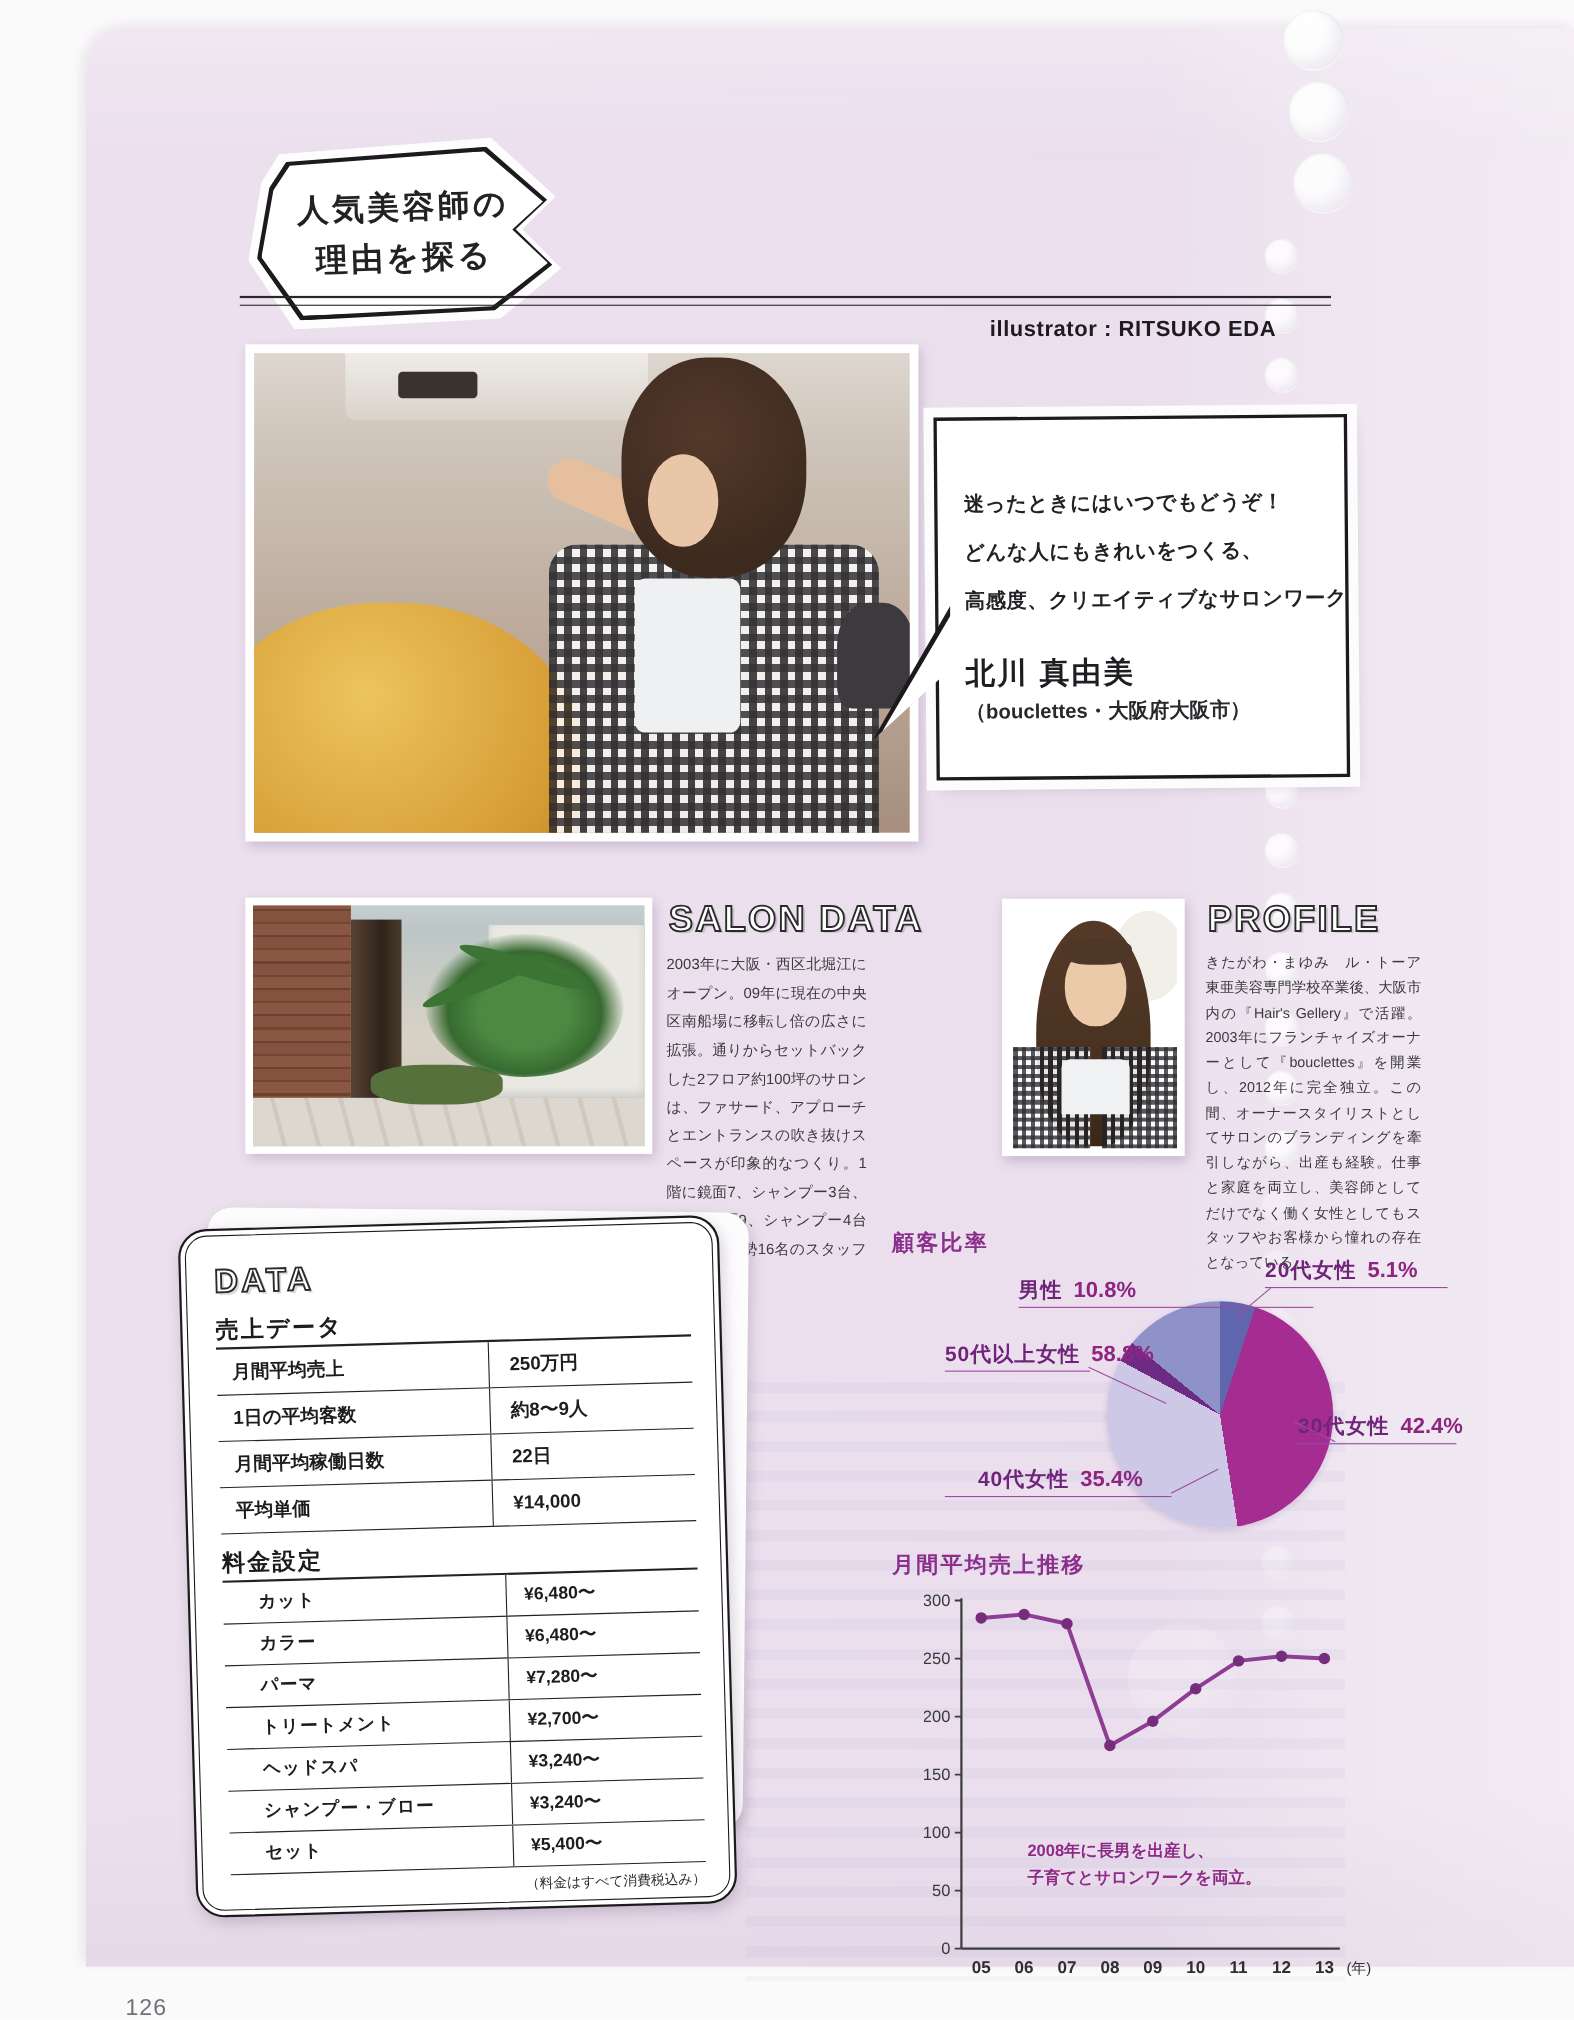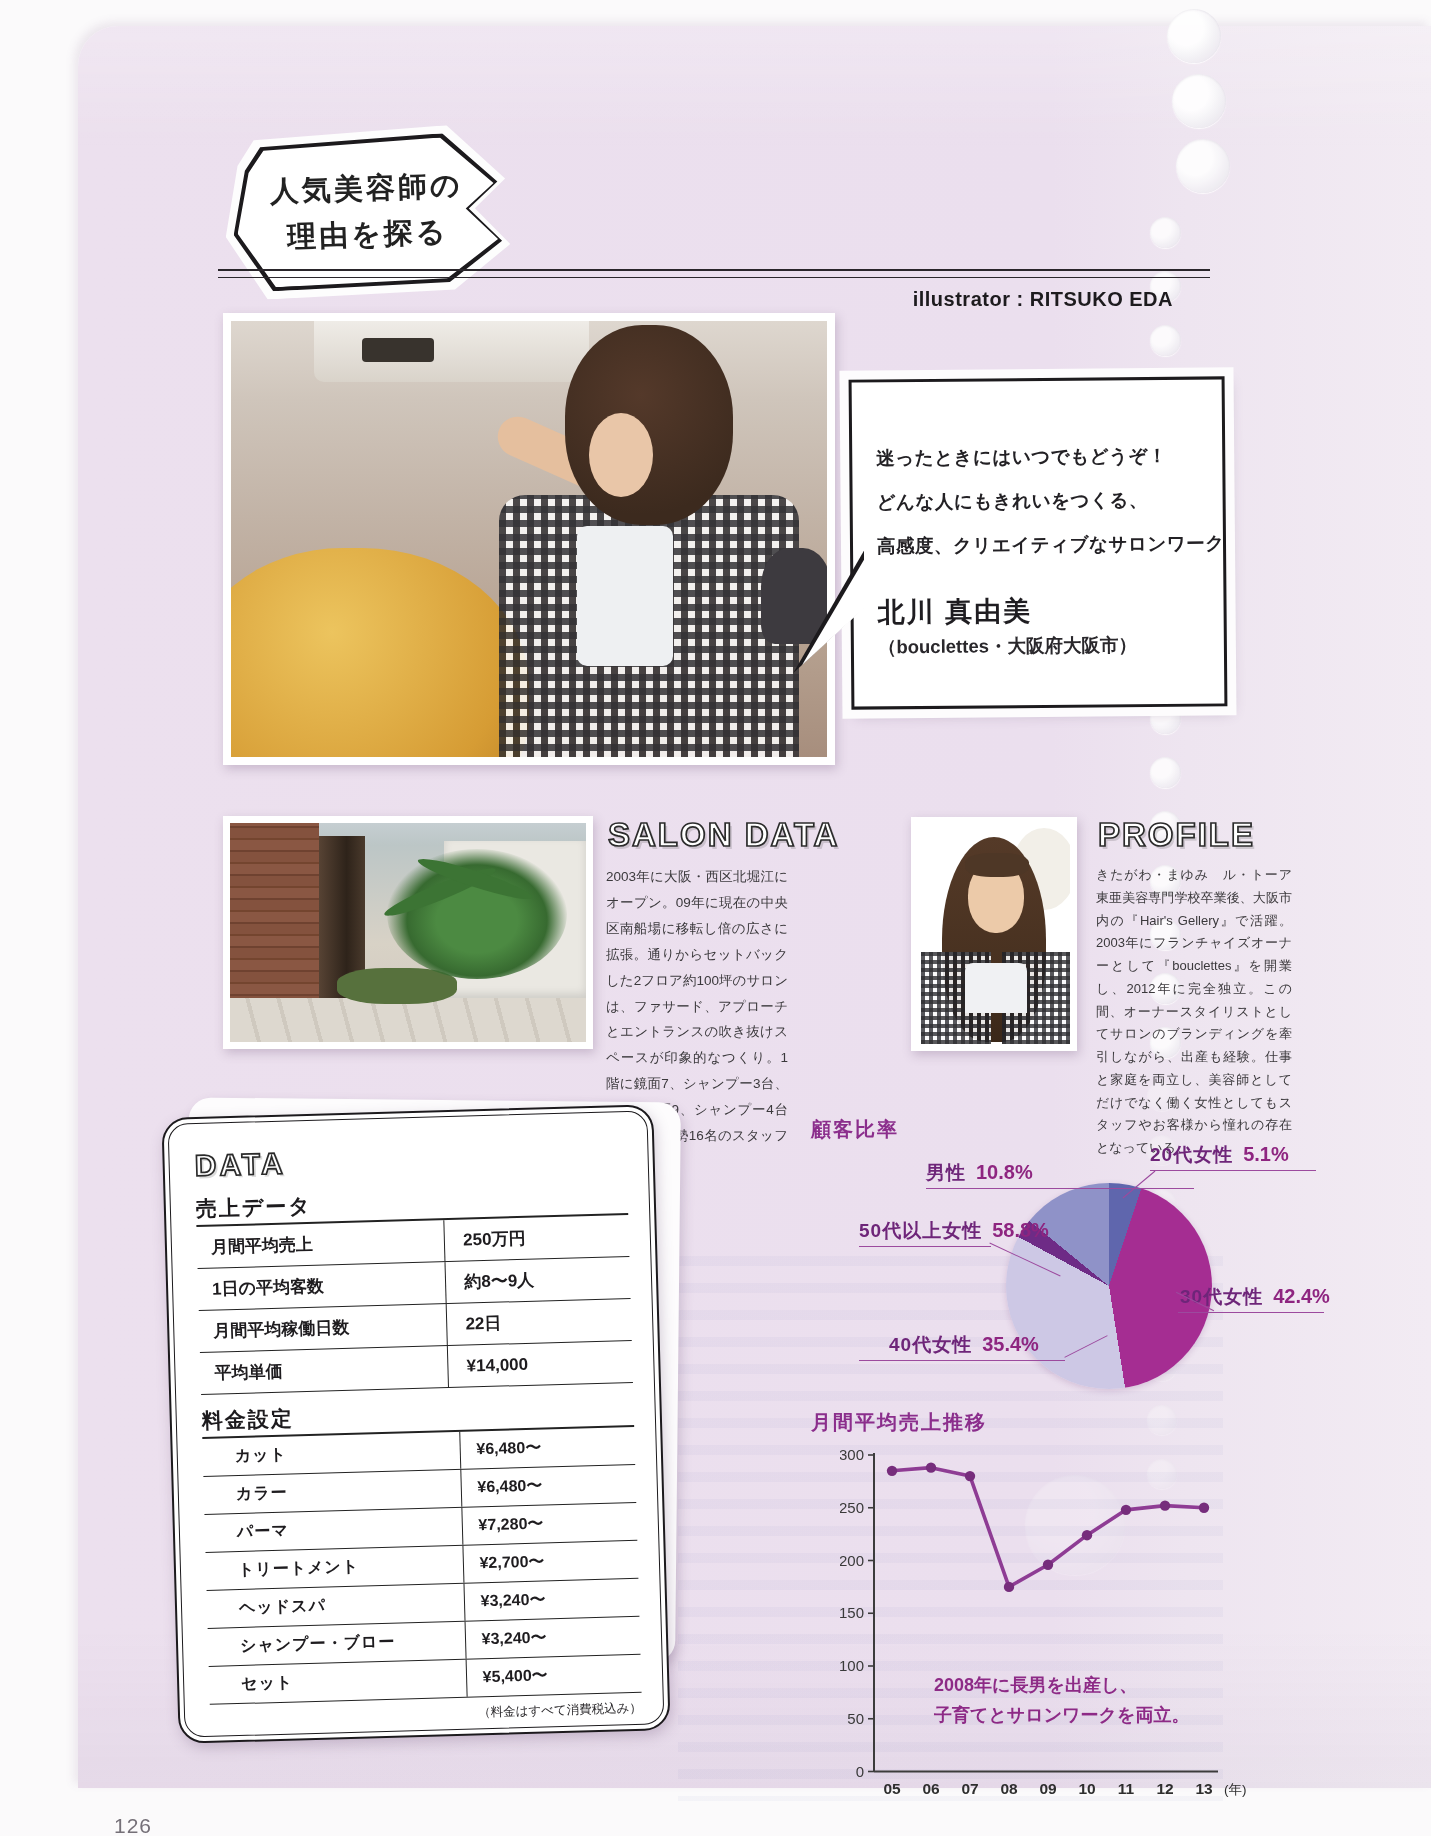--- a/index.html
+++ b/index.html
@@ -26,21 +26,21 @@
   .badge .b-white{inset:-8px;background:#fdfdfd;}
   .badge .b-black{inset:0;background:#1c1a1d;}
   .badge .b-inner{inset:4px;background:#ffffff;}
   .badge .b-text{position:absolute;inset:0;display:flex;flex-direction:column;justify-content:center;
         align-items:center;gap:6px;font-family:"Liberation Serif","DejaVu Serif",serif;
         font-size:29px;font-weight:700;color:#222;letter-spacing:3px;}
   .title{position:absolute;left:437px;top:100px;font-family:"Liberation Serif","DejaVu Serif",serif;
         font-size:72px;font-weight:600;color:#262228;letter-spacing:3px;white-space:nowrap;}
   .rule{position:absolute;left:140px;top:243px;width:992px;height:6px;
         border-top:2.3px solid #2a262b;border-bottom:1.4px solid #2a262b;}
-  .credit{position:absolute;left:663px;top:262px;width:432px;text-align:right;
+  .credit{position:absolute;left:736px;top:262px;width:432px;text-align:center;
         font-size:20px;font-weight:700;color:#1d1b1e;letter-spacing:.5px;}
   
   .photo{position:absolute;background:#fff;box-shadow:2px 4px 10px rgba(90,65,105,.25);}
   .scene{position:relative;width:100%;height:100%;overflow:hidden;}
   .scene div{position:absolute;}
   #photo-main{left:145px;top:287px;width:612px;height:452px;padding:8px;box-sizing:border-box;}
   .sc-main{background:linear-gradient(180deg,#ded7cf 0%,#cfc5bb 18%,#c2b3a6 45%,#b5a08f 75%,#a78e7d 100%);}
   .sc-main .ceil{left:14%;top:0;width:46%;height:14%;background:linear-gradient(180deg,#efece7,#d9d3ca);border-radius:0 0 10px 10px;}
   .sc-main .lightbox{left:22%;top:4%;width:72px;height:24px;background:#38332d;border-radius:4px;}
   .sc-main .hair-s{left:56%;top:1%;width:168px;height:200px;background:radial-gradient(circle at 45% 35%,#54392a,#3c2a1e 75%);border-radius:46%;}
@@ -130,21 +130,21 @@
   #lbl-male{left:848px;top:1134px;} #ln-male{left:848px;top:1162px;width:268px;}
   #lbl-20s{left:1072px;top:1116px;} #ln-20s{left:1072px;top:1144px;width:166px;}
   #ln-20s-c{left:1040px;top:1158px;width:42px;transform:rotate(-40deg);}
   #lbl-50s{left:781px;top:1192px;} #ln-50s{left:781px;top:1220px;width:132px;}
   #ln-50s-c{left:908px;top:1233px;width:78px;transform:rotate(25deg);}
   #lbl-30s{left:1102px;top:1258px;} #ln-30s{left:1100px;top:1286px;width:146px;}
   #ln-30s-c{left:1096px;top:1275px;width:42px;transform:rotate(26deg);}
   #lbl-40s{left:783px;top:1306px;margin-left:28px;} #ln-40s{left:781px;top:1334px;width:206px;}
   #ln-40s-c{left:984px;top:1320px;width:48px;transform:rotate(-27deg);}
   #linechart{position:absolute;left:762px;top:1415px;}
-  .anno{position:absolute;left:856px;top:1645px;font-size:18px;font-weight:700;color:#8d2a86;line-height:1.65;}
+  .anno{position:absolute;left:856px;top:1645px;font-size:15px;font-weight:700;color:#8d2a86;line-height:1.65;}
 </style>
 </head>
 <body>
 
 <div id="scan">
   <div class="page">
     <div id="holes">
         <div class="hole" style="left: 1089px; top: -17px; width: 54px; height: 54px; opacity: 0.95;"></div>
         <div class="hole" style="left: 1094px; top: 48px; width: 54px; height: 54px; opacity: 0.95;"></div>
         <div class="hole" style="left: 1098px; top: 113px; width: 54px; height: 54px; opacity: 0.9;"></div>

